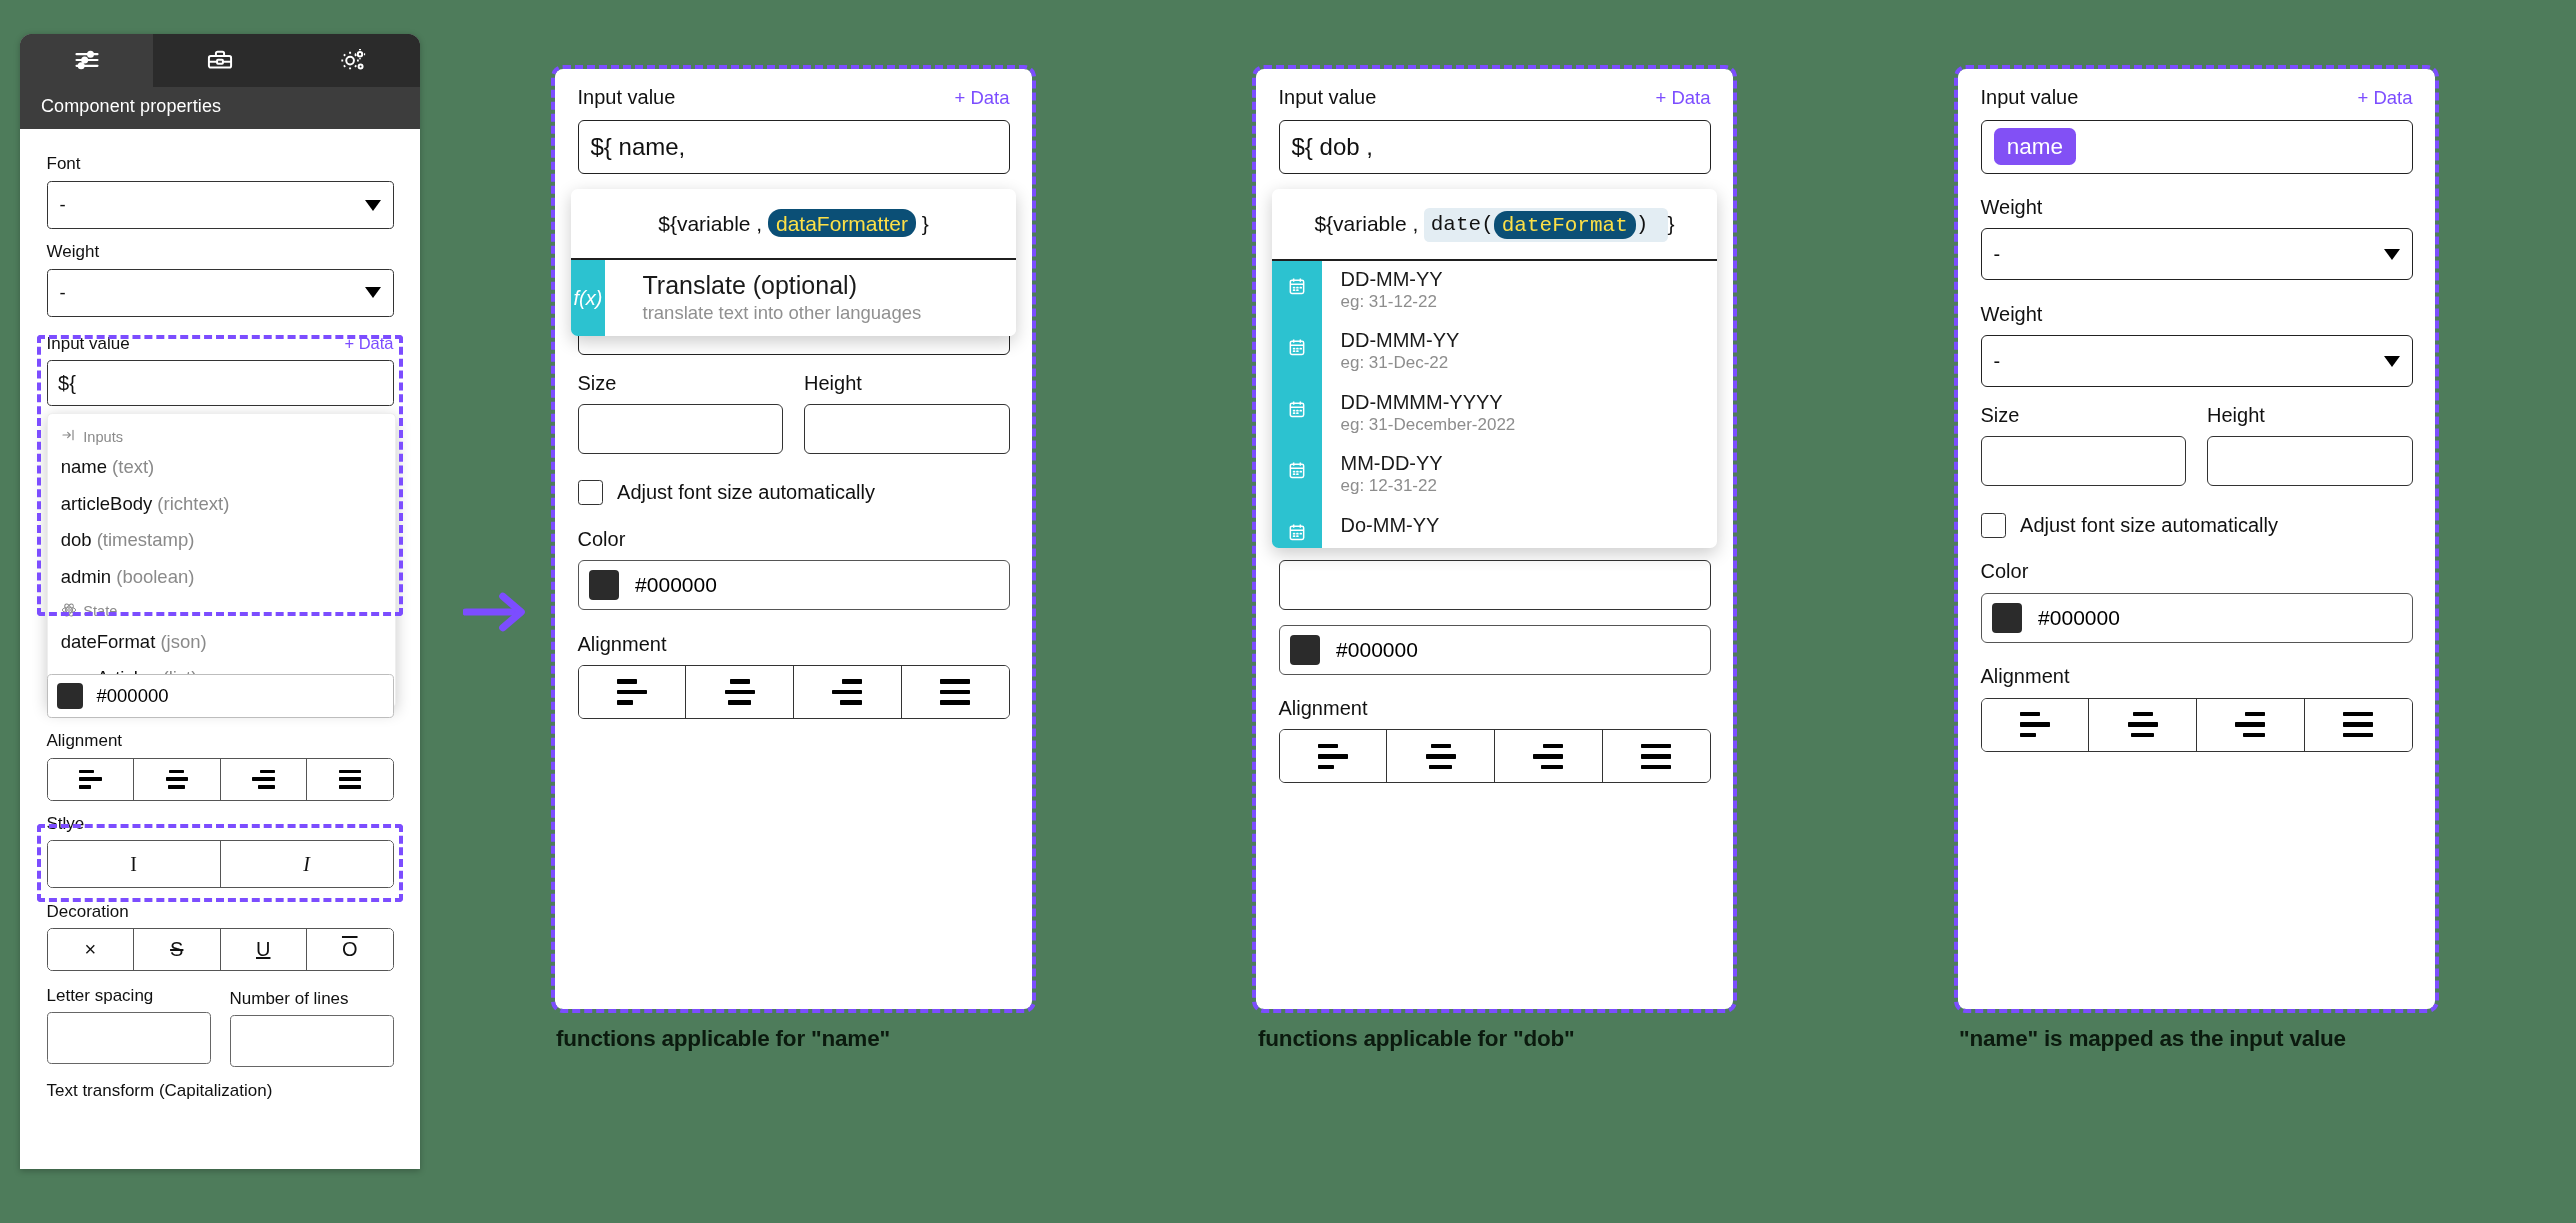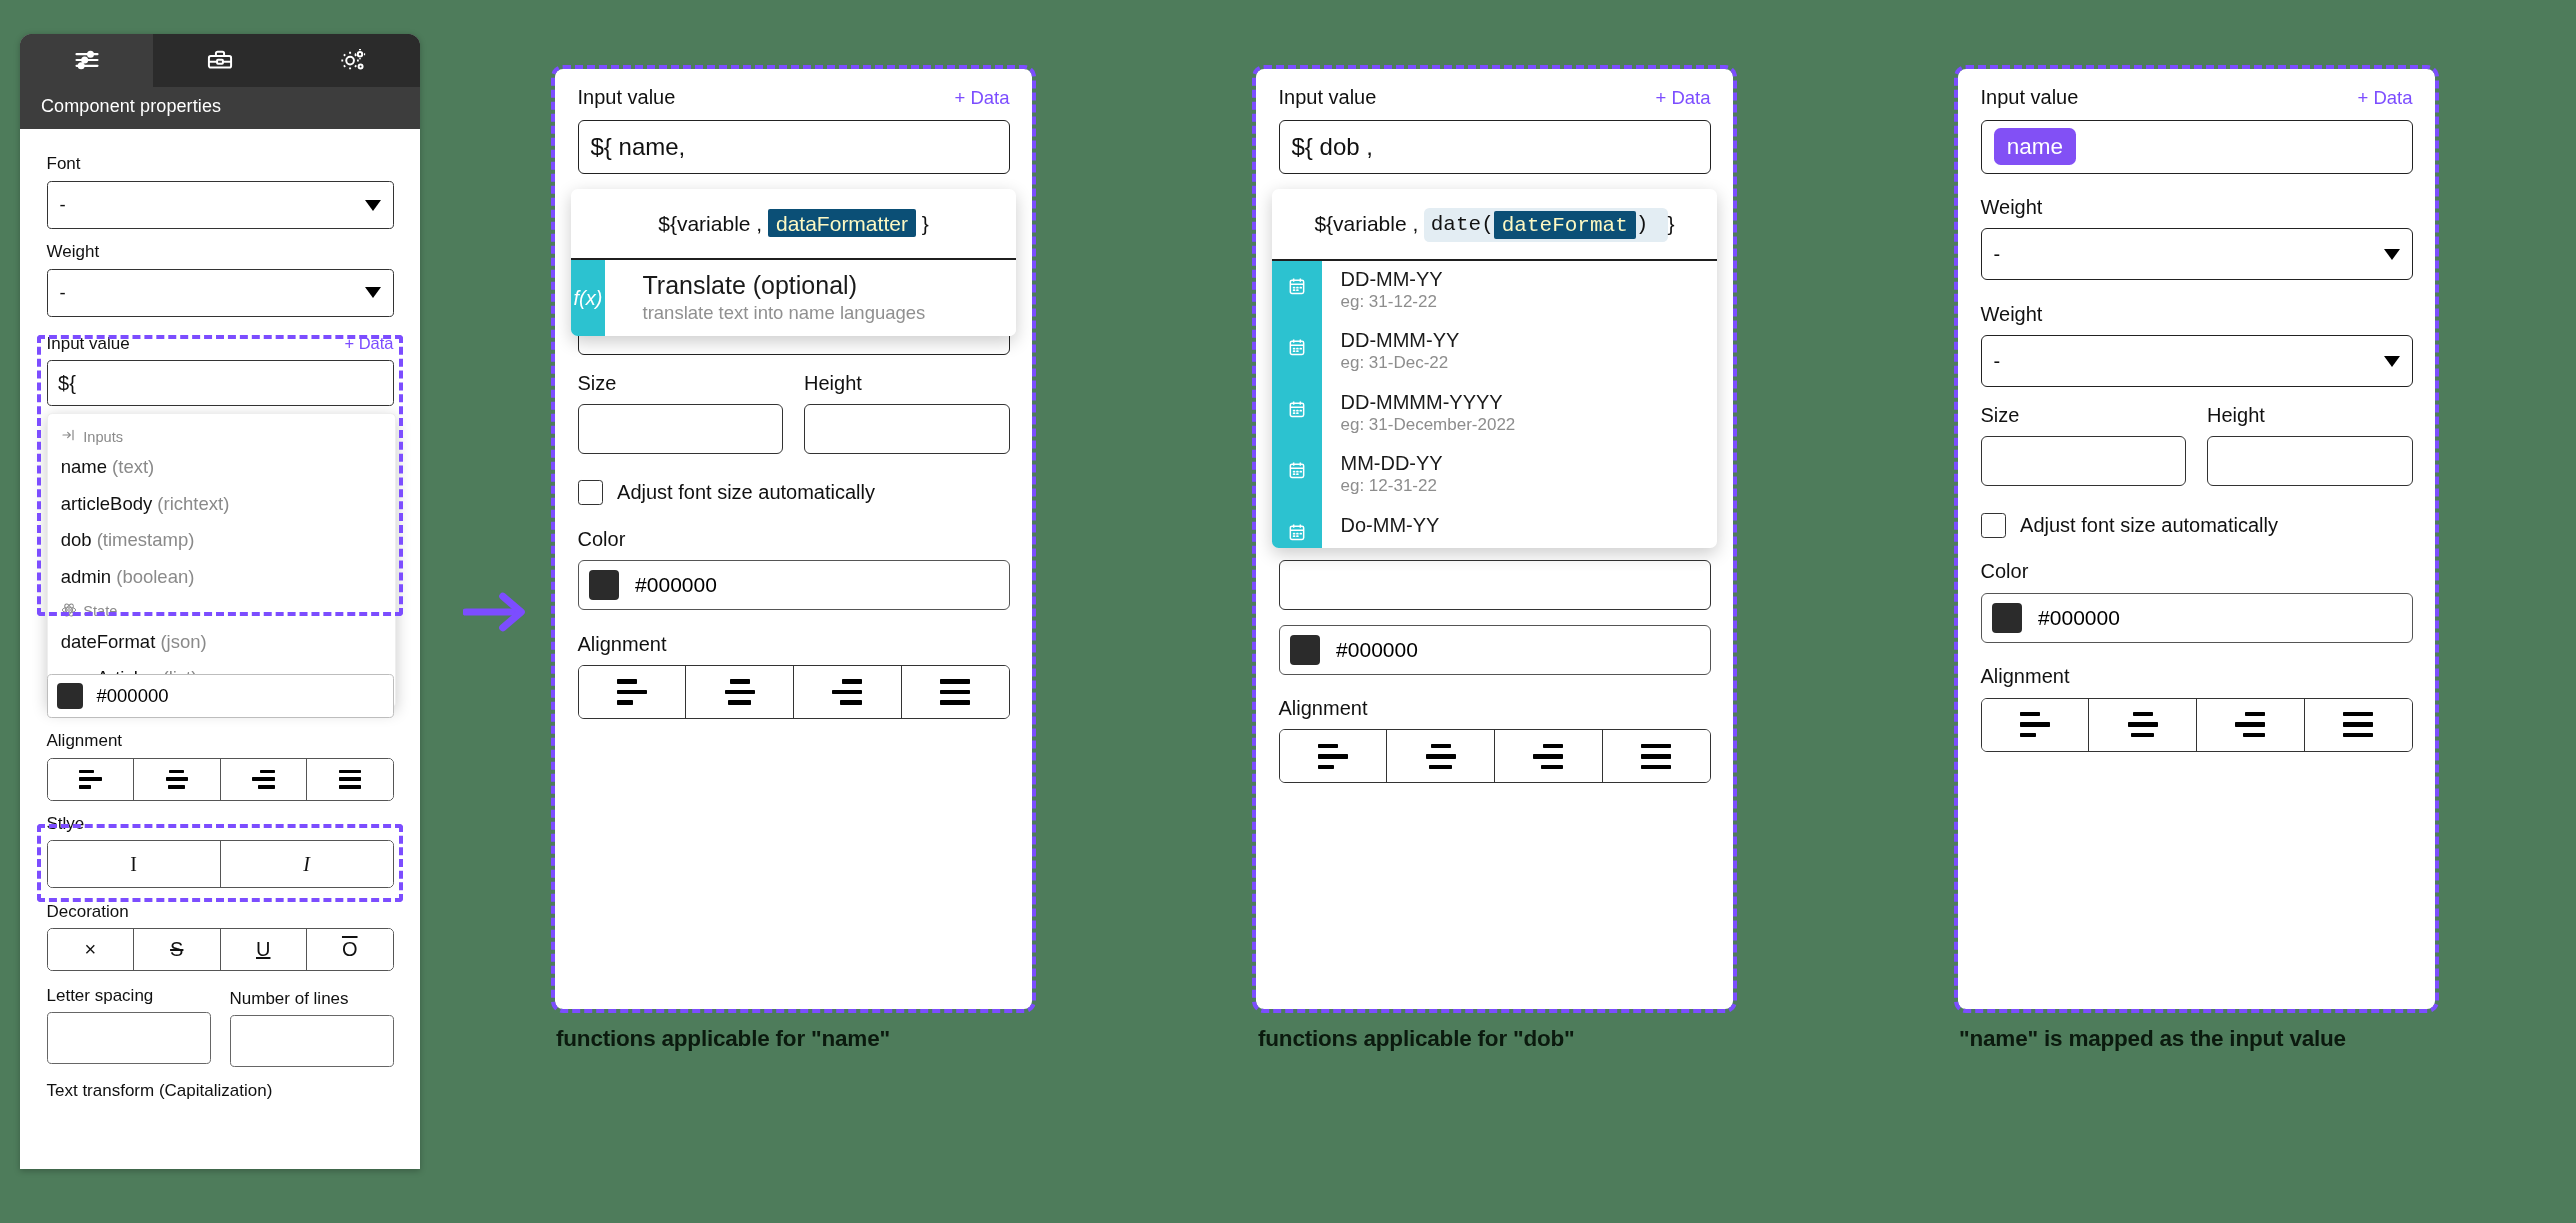--- a/index.html
+++ b/index.html
@@ -148,21 +148,21 @@
   .fpop {
     position: absolute; left: 16px; right: 16px; top: 120px;
     background: #fff; border-radius: 6.6px;
     box-shadow: 0 5.3px 17px rgba(0,0,0,.20); z-index: 40; overflow: hidden;
   }
   .fpop-head {
     padding: 22.5px 6.6px 22.5px; text-align: center;
     font-size: 21px; color: #111; border-bottom: 2px solid #1f1f1f;
   }
   .tok-plain { color: #111; }
-  .tok-dark { background: #0b4f76; color: #fef9c3; padding: 2.6px 8px; border-radius: 2px; }
+  .tok-dark { background: #0b4f76; color: #fde047; padding: 2.6px 8px; border-radius: 13px; }
   .tok-wrap { background: #e3edf3; padding: 5.3px 6.6px; border-radius: 5.3px; font-family: Liberation Mono, monospace; }
   .frow { display: flex; align-items: stretch; background: #fff; }
   .ficon {
     width: 34px; background: #2cc2d0; color: #fff;
     display: flex; align-items: center; justify-content: center;
     font-size: 20px; font-style: italic;
   }
   .ftext { padding: 10.6px 0 12px 18.5px; margin-left: 19px; }
   .ftitle { font-size: 25px; color: #1a1a1a; }
   .fdesc { font-size: 18.5px; color: #909090; margin-top: 2.6px; }
@@ -479,21 +479,21 @@
       <div class="fpop">
         <div class="fpop-head">
           <span class="tok-plain">${variable ,</span>
           <span class="tok-dark">dataFormatter</span>
           <span class="tok-plain">}</span>
         </div>
         <div class="frow">
           <div class="ficon">f(x)</div>
           <div class="ftext">
             <div class="ftitle">Translate (optional)</div>
-            <div class="fdesc">translate text into name languages</div>
+            <div class="fdesc">translate text into other languages</div>
           </div>
         </div>
       </div>
     </div>
   </div>
   <div class="caption" id="cap1">functions applicable for "name"</div>
 
   <div class="card" id="card2">
     <div class="cbody">
       <div class="inline-row">

